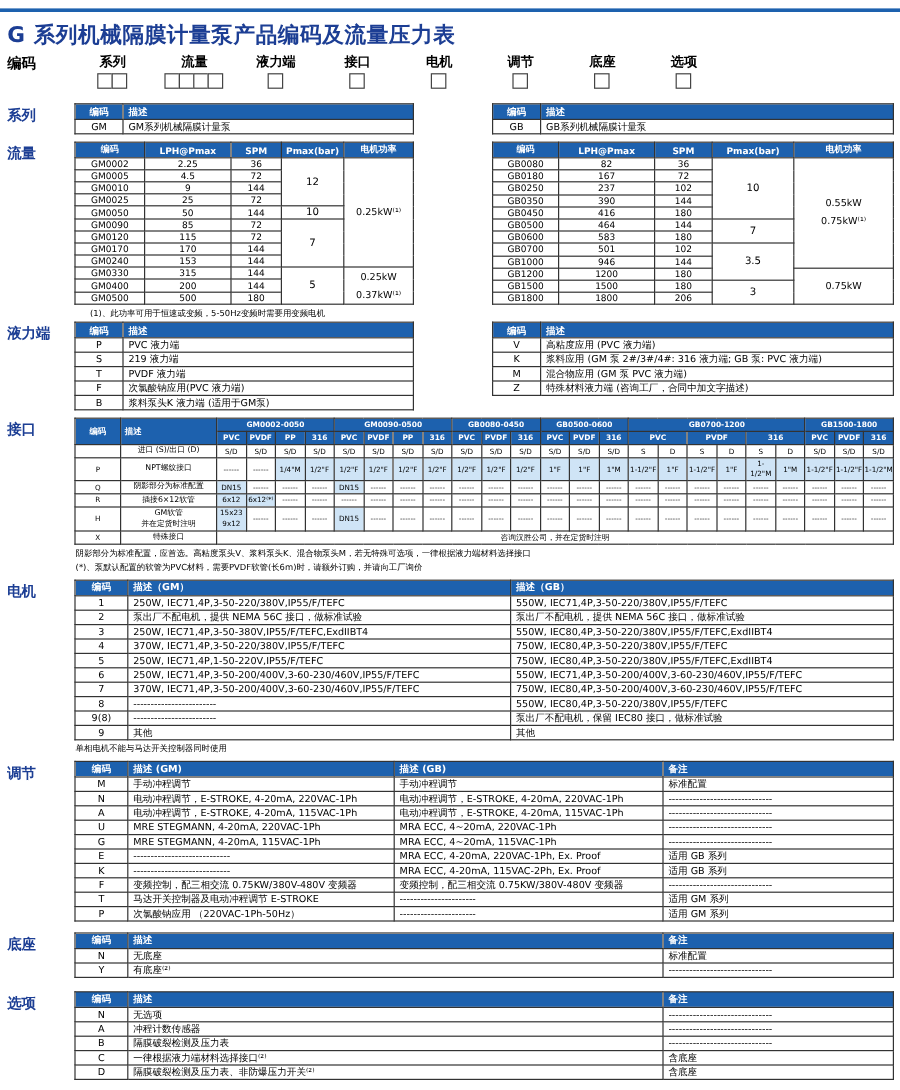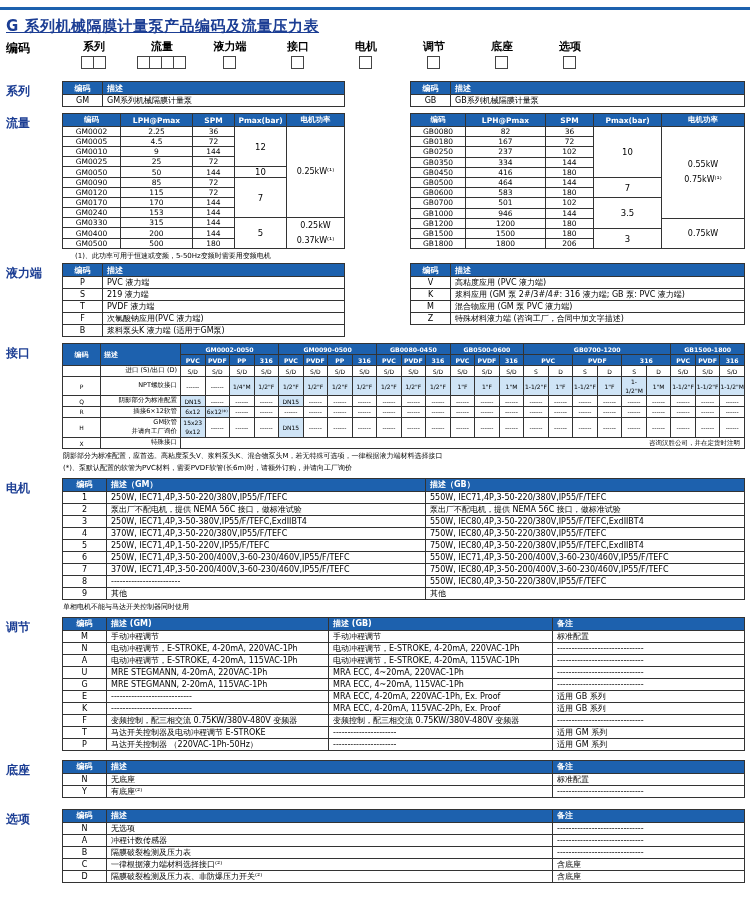--- a/index.html
+++ b/index.html
@@ -1,21 +1,21 @@
 <!DOCTYPE html>
 <html style="--hdr: #1d61ae; --ttl: #1c3e94; --hlt: #cfe4f6;"><head>
 <meta charset="utf-8">
 <style>
   :root{ --hdr:#1d61ae; --ttl:#1c3e94; --hlt:#cfe4f6; }
   *{box-sizing:border-box;}
   html,body{margin:0;padding:0;}
   body{width:750px;height:908px;background:#fff;overflow:hidden;
        font-family:"DejaVu Sans","Liberation Sans",sans-serif;color:#000;}
   .toprule{height:3px;background:var(--hdr);margin-top:7px;}
-  .title{font-size:15px;font-weight:bold;color:var(--ttl);margin:7px 0 3px 6px;letter-spacing:0.5px;text-decoration:underline;}
+  .title{font-size:18px;font-weight:bold;color:var(--ttl);margin:7px 0 3px 6px;letter-spacing:0.5px;}
   
   .coderow{position:relative;height:40px;margin-bottom:2px;}
   .codelabel{position:absolute;left:6px;top:1px;font-size:12px;font-weight:bold;}
   .fields{position:absolute;left:60px;top:0;display:flex;}
   .field{width:68px;text-align:center;}
   .field .flabel{font-size:11px;font-weight:bold;height:15px;}
   .boxes{display:flex;justify-content:center;margin-top:2px;}
   .box{width:13px;height:13px;border:1px solid #444;margin-left:-1px;background:#fff;}
   
   .section{display:grid;grid-template-columns:62px 1fr;margin-bottom:6px;}
@@ -29,24 +29,24 @@
   .tbl td{font-size:8px;height:12px;padding:0 4px;}
   .tbl th.c0,.tbl td.c0{text-align:center;padding:0;}
   .flow th{font-size:7.5px;height:13px;text-align:center;padding:0;}
   .flow td{font-size:7.5px;height:10px;text-align:center;padding:0;}
   .flow td.span{font-size:8.5px;}
   .flow td.pwr{white-space:pre-line;line-height:1.9;font-size:8px;}
   .ifc th{font-size:6.2px;height:11px;text-align:center;padding:0;}
   .ifc td{font-size:6px;height:10px;text-align:center;padding:0;}
   .ifc th.dth{text-align:left;padding:0 3px;font-size:7px;}
   .ifc th.cth{font-size:7px;}
-  .ifc td.desc{text-align:right;padding:0 3px;font-size:6.5px;white-space:pre-line;line-height:1.5;}
+  .ifc td.desc{text-align:center;padding:0 3px;font-size:6.5px;white-space:pre-line;line-height:1.5;}
   .ifc td.pre{white-space:pre-line;line-height:1.5;}
   .ifc td.hl{background:var(--hlt);}
-  .ifc td.xcell{text-align:right;padding:0 4px;font-size:6.5px;margin-top:48px;}
+  .ifc td.xcell{text-align:center;padding:0 22px;font-size:6.5px;margin-top:48px;}
   .note{font-size:7px;margin:2px 0 1px 75px;}
   .note.ifnote{margin-left:63px;}
   .mt2{margin-top:2px;}
 </style>
 </head>
 <body>
 
 <div class="toprule"></div>
 <div class="title">G 系列机械隔膜计量泵产品编码及流量压力表</div>
 
@@ -271,21 +271,21 @@
             <td>167</td>
             <td>72</td>
           </tr>
           <tr>
             <td>GB0250</td>
             <td>237</td>
             <td>102</td>
           </tr>
           <tr>
             <td>GB0350</td>
-            <td>334</td>
+            <td>390</td>
             <td>144</td>
           </tr>
           <tr>
             <td>GB0450</td>
             <td>416</td>
             <td>180</td>
           </tr>
           <tr>
             <td>GB0500</td>
             <td>464</td>
@@ -570,21 +570,21 @@
           <td>------</td>
           <td>------</td>
           <td>------</td>
           <td>------</td>
           <td>------</td>
           <td>------</td>
         </tr>
         <tr>
           <td>H</td>
           <td class="desc">GM软管
-并请向工厂询价</td>
+并在定货时注明</td>
           <td class="pre hl">15x23
 9x12</td>
           <td>------</td>
           <td>------</td>
           <td>------</td>
           <td class="pre hl">DN15</td>
           <td>------</td>
           <td>------</td>
           <td>------</td>
           <td>------</td>
@@ -662,20 +662,25 @@
         </tr>
         <tr>
           <td class="c0">7</td>
           <td>370W, IEC71,4P,3-50-200/400V,3-60-230/460V,IP55/F/TEFC</td>
           <td>750W, IEC80,4P,3-50-200/400V,3-60-230/460V,IP55/F/TEFC</td>
         </tr>
         <tr>
           <td class="c0">8</td>
           <td>------------------------</td>
           <td>550W, IEC80,4P,3-50-220/380V,IP55/F/TEFC</td>
+        </tr>
+        <tr>
+          <td class="c0">9(8)</td>
+          <td>------------------------</td>
+          <td>泵出厂不配电机，保留 IEC80 接口，做标准试验</td>
         </tr>
         <tr>
           <td class="c0">9</td>
           <td>其他</td>
           <td>其他</td>
         </tr>
       </tbody>
     </table>
 </div>
 <div class="note ifnote">单相电机不能与马达开关控制器同时使用</div>
@@ -717,21 +722,21 @@
           <td>------------------------------</td>
         </tr>
         <tr>
           <td class="c0">U</td>
           <td>MRE STEGMANN, 4-20mA, 220VAC-1Ph</td>
           <td>MRA ECC, 4~20mA, 220VAC-1Ph</td>
           <td>------------------------------</td>
         </tr>
         <tr>
           <td class="c0">G</td>
-          <td>MRE STEGMANN, 2-20mA, 115VAC-1Ph</td>
+          <td>MRE STEGMANN, 4-20mA, 115VAC-1Ph</td>
           <td>MRA ECC, 4~20mA, 115VAC-1Ph</td>
           <td>------------------------------</td>
         </tr>
         <tr>
           <td class="c0">E</td>
           <td>----------------------------</td>
           <td>MRA ECC, 4-20mA, 220VAC-1Ph, Ex. Proof</td>
           <td>适用 GB 系列</td>
         </tr>
         <tr>
@@ -747,21 +752,21 @@
           <td>------------------------------</td>
         </tr>
         <tr>
           <td class="c0">T</td>
           <td>马达开关控制器及电动冲程调节 E-STROKE</td>
           <td>----------------------</td>
           <td>适用 GM 系列</td>
         </tr>
         <tr>
           <td class="c0">P</td>
-          <td>马达开关控制器 （220VAC-1Ph-50Hz）</td>
+          <td>次氯酸钠应用 （220VAC-1Ph-50Hz）</td>
           <td>----------------------</td>
           <td>适用 GM 系列</td>
         </tr>
       </tbody>
     </table>
 </div>
 
 <div class="section" style="margin-bottom:11px">
   <div class="seclabel">底座</div>
   <table class="tbl" style="width:683px">

